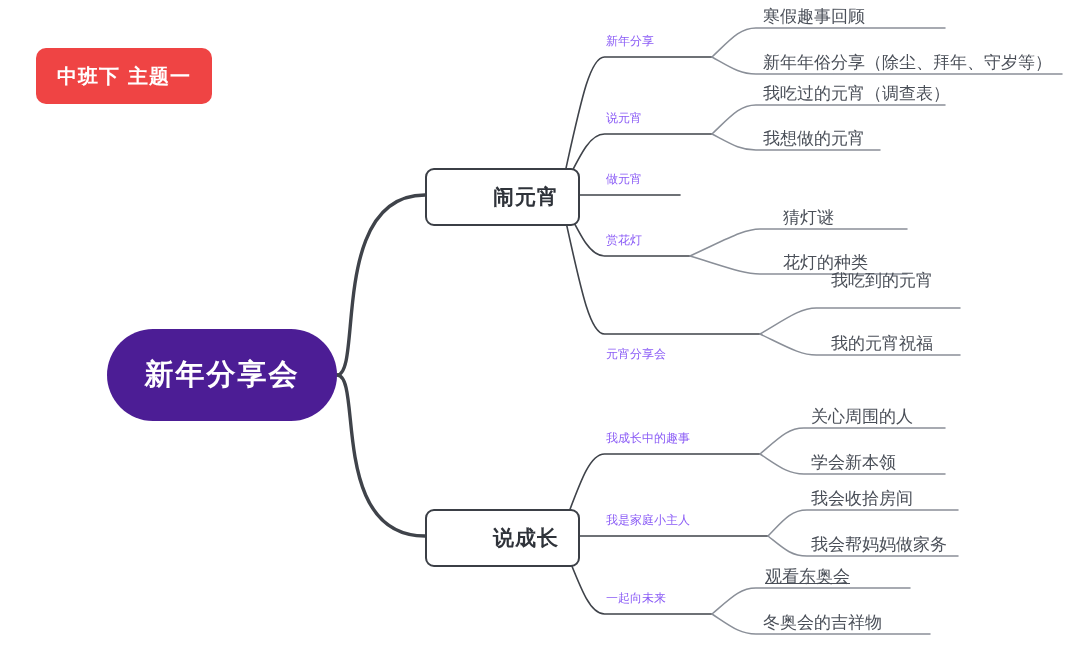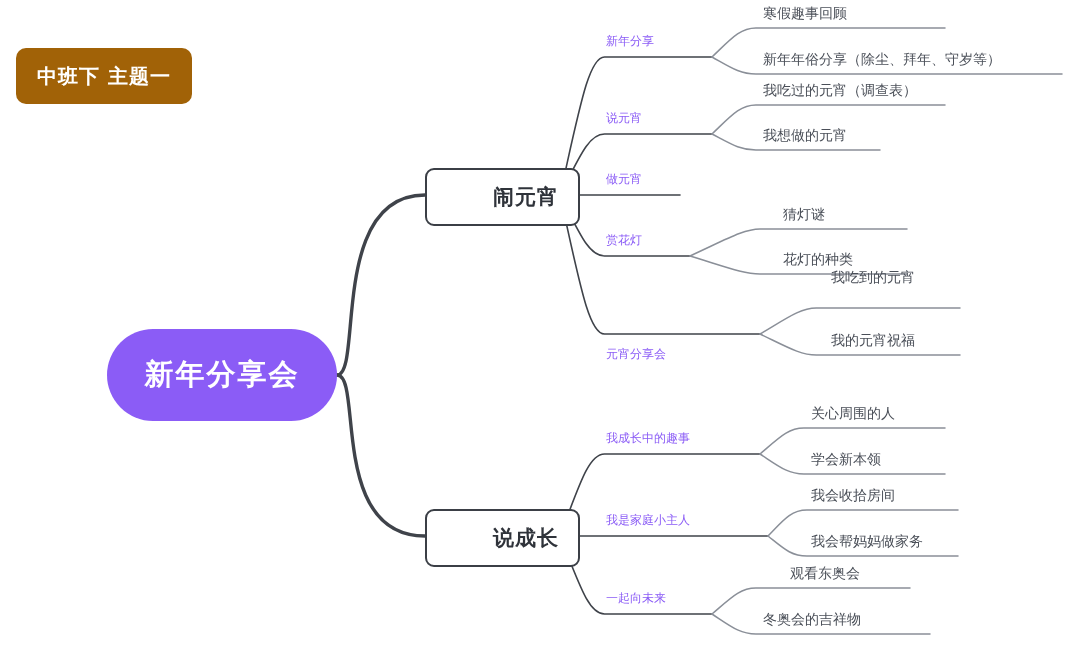--- a/index.html
+++ b/index.html
@@ -32,21 +32,21 @@
     letter-spacing:1px;
     padding-left:47px;
   }
 
   
   .l3{
     position:absolute;font-size:12px;color:#8b5cf6;white-space:nowrap;
   }
   
   .l4{
-    position:absolute;font-size:14px;color:#4a4f58;white-space:nowrap;
+    position:absolute;font-size:17px;color:#4a4f58;white-space:nowrap;
   }
 </style>
 </head>
 <body style="background: rgb(255, 255, 255);">
 
 <div id="stage">
 
   <svg class="links" viewBox="0 0 1080 646" xmlns="http://www.w3.org/2000/svg">
     <g id="link-group" fill="none" stroke-linecap="round">
         <path d="M 337 375 C 363 375 329 195 425 195" stroke="#3f434a" stroke-width="3.4" fill="none"></path>
@@ -71,25 +71,25 @@
         <path d="M 760 454 C 778.9 466.4 787.9 474 803.9 474 L 945 474" stroke="#8a8f98" stroke-width="1.5" fill="none"></path>
         <path d="M 560 536 L 768 536" stroke="#3f434a" stroke-width="1.6" fill="none"></path>
         <path d="M 768 536 C 783.54 519.88 790.94 510 806.94 510 L 958 510" stroke="#8a8f98" stroke-width="1.5" fill="none"></path>
         <path d="M 768 536 C 783.54 548.4 790.94 556 806.94 556 L 958 556" stroke="#8a8f98" stroke-width="1.5" fill="none"></path>
         <path d="M 560 536 C 579.32 584.36 588.52 614 604.52 614 L 712 614" stroke="#3f434a" stroke-width="1.6" fill="none"></path>
         <path d="M 712 614 C 730.9 597.88 739.9 588 755.9 588 L 910 588" stroke="#8a8f98" stroke-width="1.5" fill="none"></path>
         <path d="M 712 614 C 730.9 626.4 739.9 634 755.9 634 L 930 634" stroke="#8a8f98" stroke-width="1.5" fill="none"></path>
       </g>
   </svg>
 
-  <div class="badge" style="background: #a16207;">
+  <div class="badge" style="background: #ef4444; margin-left: 20px;">
     <span>中班下 主题一</span>
   </div>
 
-  <div class="root" style="background: #8b5cf6;">
+  <div class="root" style="background: #4c1d95;">
     <span>新年分享会</span>
   </div>
 
   <div id="nodes">
       <div class="l2" style="left: 425px; top: 168px;">
         <span>闹元宵</span>
       </div>
       <div class="l3" style="left: 606px; top: 33px;"><span>新年分享</span></div>
       <div class="l4" style="left: 763px; top: 5px;"><span>寒假趣事回顾</span></div>
       <div class="l4" style="left: 763px; top: 51px;"><span>新年年俗分享（除尘、拜年、守岁等）</span></div>
@@ -106,16 +106,16 @@
       <div class="l2" style="left: 425px; top: 509px;">
         <span>说成长</span>
       </div>
       <div class="l3" style="left: 606px; top: 430px;"><span>我成长中的趣事</span></div>
       <div class="l4" style="left: 811px; top: 405px;"><span>关心周围的人</span></div>
       <div class="l4" style="left: 811px; top: 451px;"><span>学会新本领</span></div>
       <div class="l3" style="left: 606px; top: 512px;"><span>我是家庭小主人</span></div>
       <div class="l4" style="left: 811px; top: 487px;"><span>我会收拾房间</span></div>
       <div class="l4" style="left: 811px; top: 533px;"><span>我会帮妈妈做家务</span></div>
       <div class="l3" style="left: 606px; top: 590px;"><span>一起向未来</span></div>
-      <div class="l4" style="left: 790px; top: 565px;"><span>观看东奥会</span></div>
+      <div class="l4" style="left: 765px; top: 565px; text-decoration: underline;"><span>观看东奥会</span></div>
       <div class="l4" style="left: 763px; top: 611px;"><span>冬奥会的吉祥物</span></div>
     </div>
 </div>
 
 </body></html>

